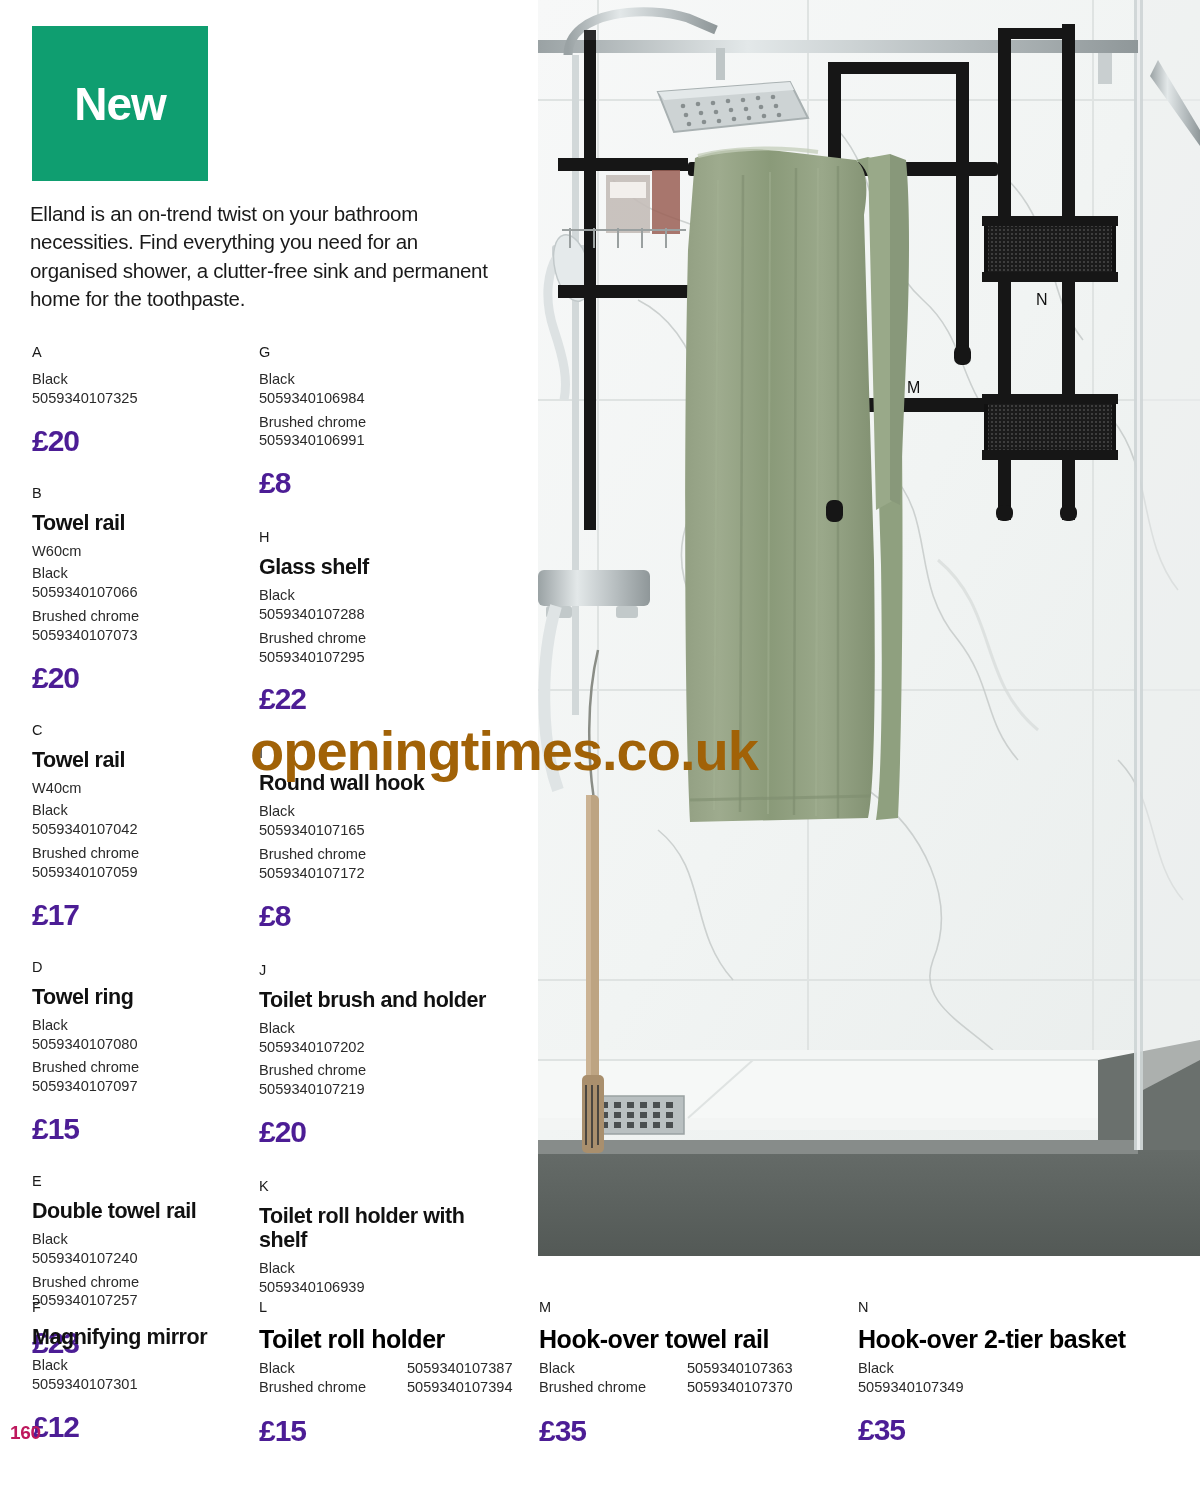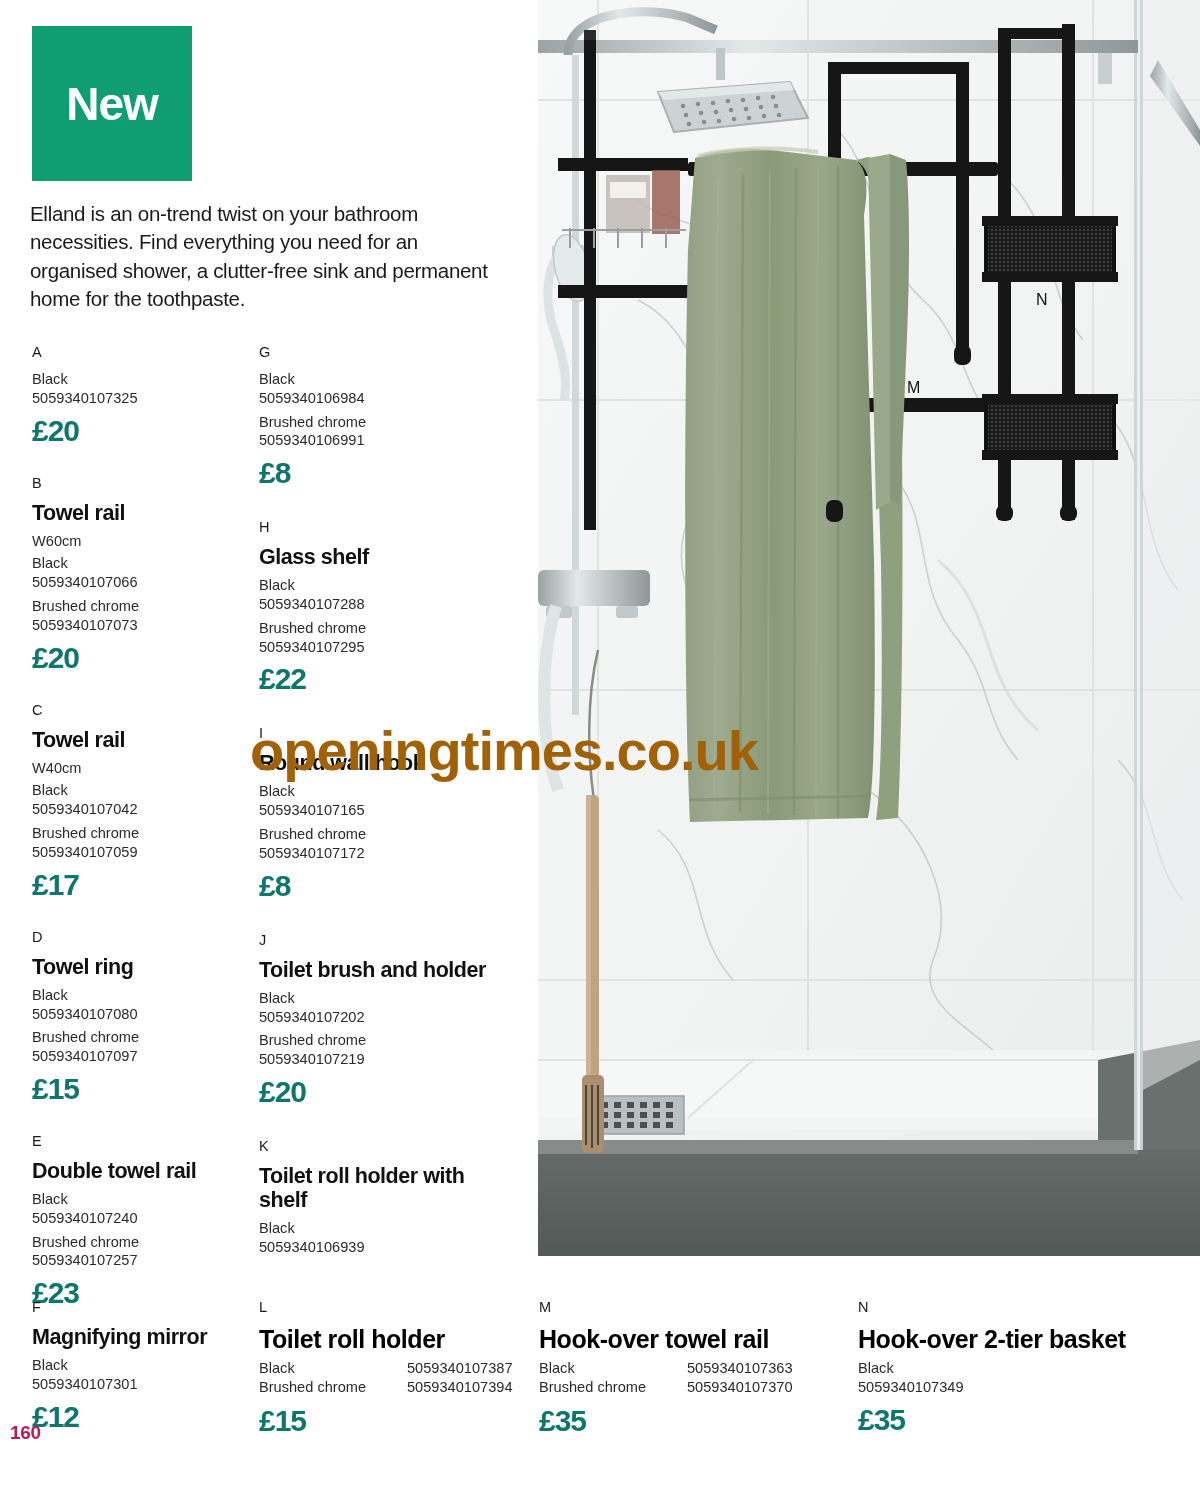--- a/index.html
+++ b/index.html
@@ -19,21 +19,21 @@
     position:absolute;left:250px;top:718px;
     font-size:56px;letter-spacing:-1px;
     color:#a16207;font-weight:700;
     white-space:nowrap;z-index:6;pointer-events:none;
     font-family:"Liberation Sans",sans-serif;
   }
 
   
   .new-badge{
     position:absolute;left:32px;top:26px;
-    width:160px;height:155px;
+    width:176px;height:155px;
     background:#0f9e70;
     display:flex;align-items:center;justify-content:center;
   }
   .new-badge span{
     color:#ffffff;font-size:46px;font-weight:700;letter-spacing:-1px;
   }
   .headline{
     position:absolute;left:224px;top:32px;width:300px;
     font-size:43px;line-height:0.99;font-weight:700;
     letter-spacing:-1.4px;color:#111;
@@ -60,21 +60,21 @@
   .pname{
     font-size:21.5px;font-weight:700;line-height:1.12;
     letter-spacing:-0.45px;color:#111;margin-bottom:7px;
   }
   .variant{font-size:14.6px;line-height:1.29;color:#2a2a2a;}
   .variant .code{display:block;}
   .variant + .variant{margin-top:5px;}
   .dim{font-size:14.6px;line-height:1.29;color:#2a2a2a;margin-bottom:4px;}
   .price{
     font-size:30px;font-weight:700;letter-spacing:-1px;
-    color:#0f766e;margin-top:8px;line-height:1;
+    color:#4c1d95;margin-top:18px;line-height:1;
   }
 
   
   .bottom{position:absolute;top:1300px;}
   .bot-f{left:32px;width:210px;}
   .bot-l{left:259px;width:265px;}
   .bot-m{left:539px;width:300px;}
   .bot-n{left:858px;width:300px;}
 
   .pname-wide{

